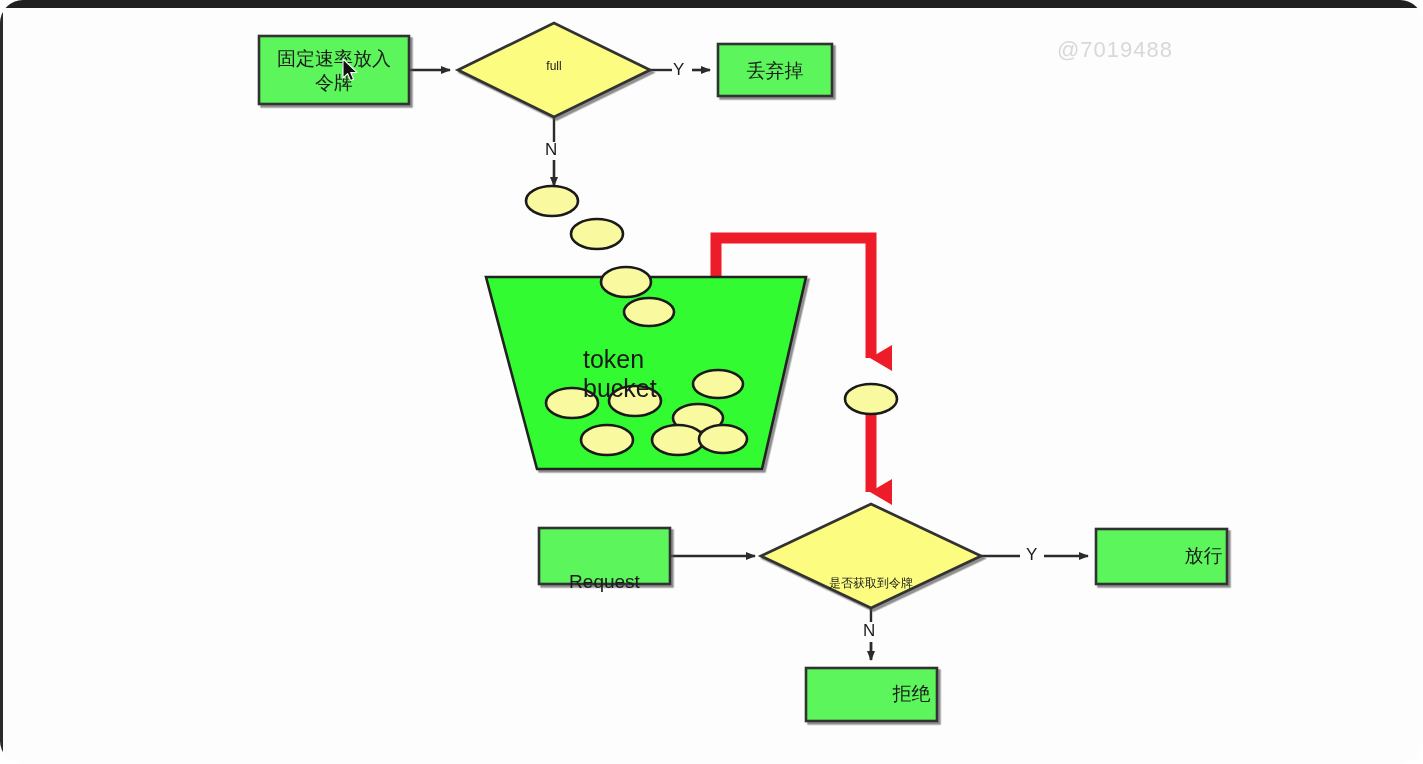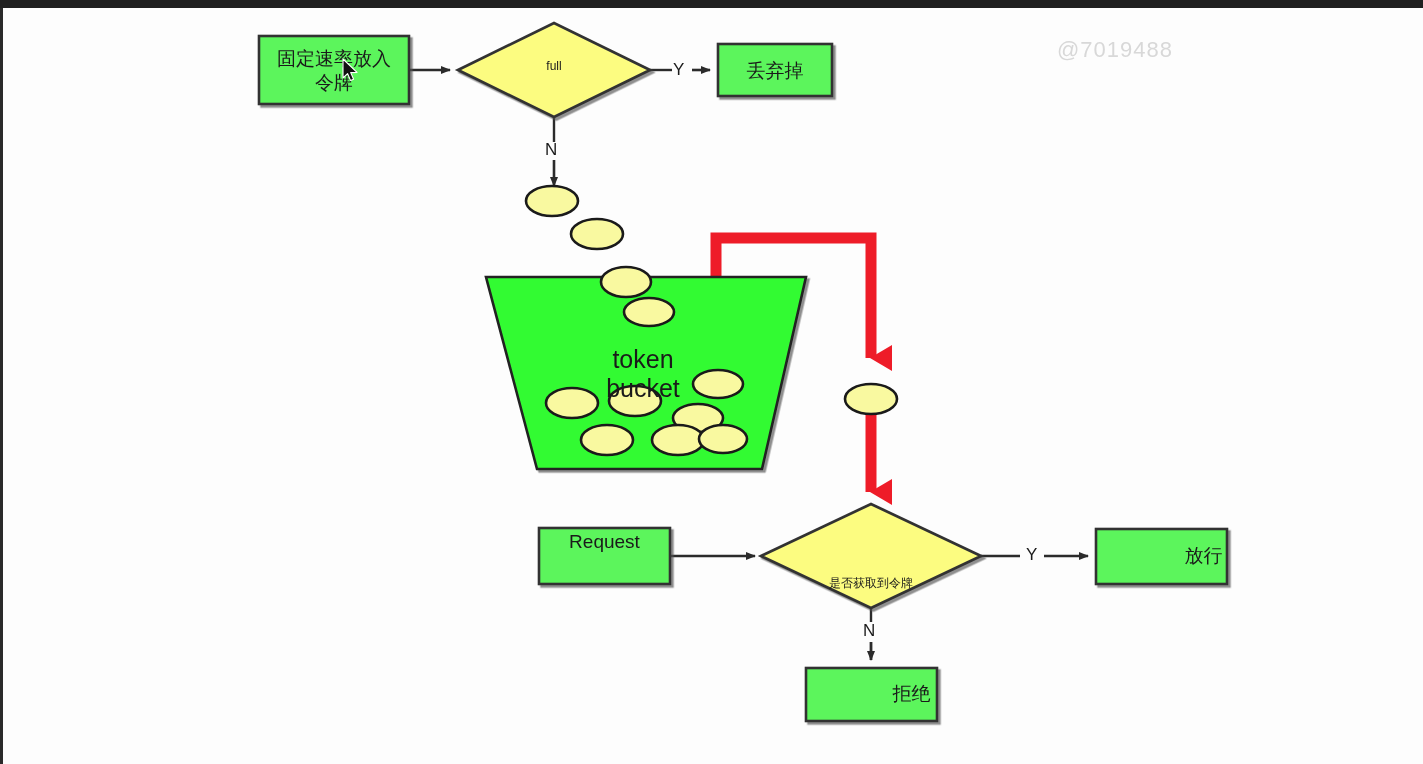--- a/index.html
+++ b/index.html
@@ -12,20 +12,21 @@
     height: 764px;
     overflow: hidden;
     font-family: "Liberation Sans", sans-serif;
   }
   #screen {
     position: relative;
     width: 1423px;
     height: 764px;
     background: #fdfdfd;
     overflow: hidden;
+    border-radius: 23px;
   }
   .topbar {
     position: absolute;
     left: 0; top: 0;
     width: 1423px;
     height: 8px;
     background: #202020;
   }
   .leftedge {
     position: absolute;
@@ -164,24 +165,24 @@
     </g>
   </svg>
 
   <div class="node-label lbl-box" style="left:259px; top:47px; width:150px;">固定速率放入
 令牌</div>
 
   <div class="node-label lbl-diamond" style="left:484px; top:59px; width:140px;">full</div>
 
   <div class="node-label lbl-box" style="left:718px; top:59px; width:114px;">丢弃掉</div>
 
-  <div class="node-label lbl-bucket" style="left:568px; top:345px; width:150px; text-align:center;">token
+  <div class="node-label lbl-bucket" style="left:583px; top:345px; width:150px; text-align:left;">token
 bucket</div>
 
-  <div class="node-label lbl-box" style="left:539px; top:530px; width:131px;">Request</div>
+  <div class="node-label lbl-box" style="left:539px; top:570px; width:131px;">Request</div>
 
   <div class="node-label lbl-diamond" style="left:781px; top:545px; width:180px;margin-top:31px;">是否获取到令牌</div>
 
   <div class="node-label lbl-box" style="left:1096px; top:544px; width:131px;padding-left:42px;">放行</div>
 
   <div class="node-label lbl-box" style="left:806px; top:682px; width:131px;padding-left:40px;">拒绝</div>
 
   <div class="edge-label" style="left:673px; top:60px;">Y</div>
   <div class="edge-label" style="left:545px; top:140px;">N</div>
   <div class="edge-label" style="left:1026px; top:545px;">Y</div>

